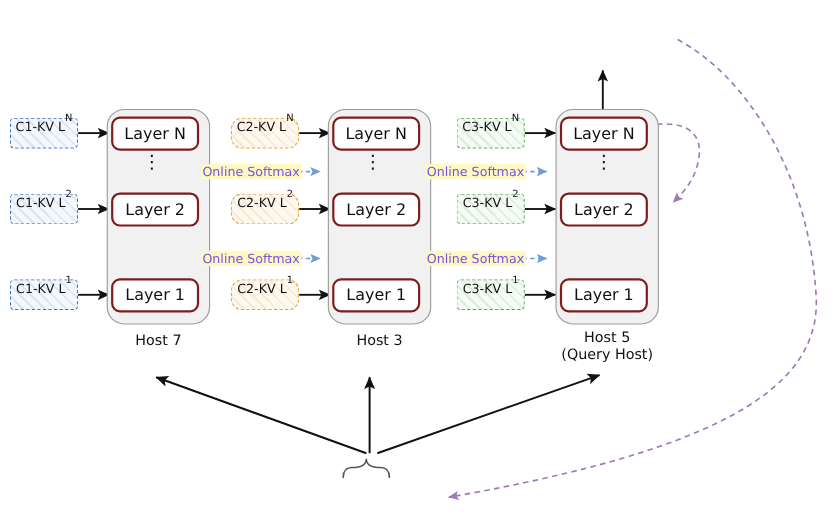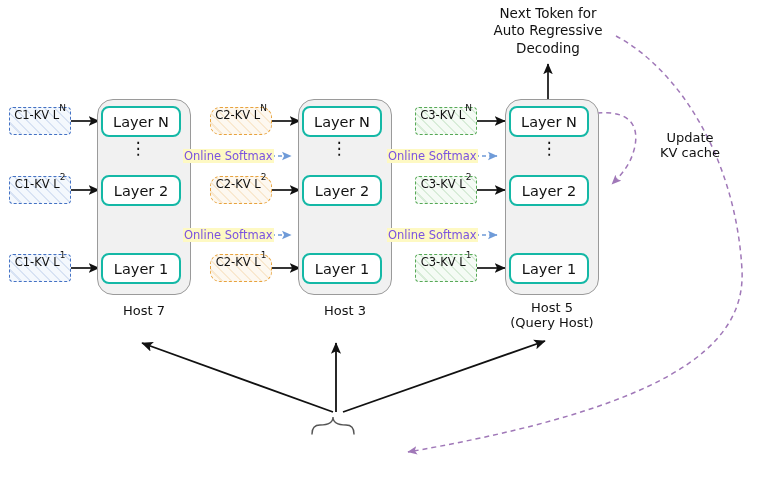--- a/index.html
+++ b/index.html
@@ -29,21 +29,21 @@
     position: absolute;
     background: #f1f1f1;
     border: 1.6px solid #9a9a9a;
     border-radius: 16px;
     box-sizing: border-box;
   }
   
   .layer-box {
     position: absolute;
     background: #ffffff;
-    border: 2px solid #14b8a6;
+    border: 2px solid #7f1d1d;
     border-radius: 8px;
     box-sizing: border-box;
     display: flex;
     align-items: center;
     justify-content: center;
     font-size: 14.5px;
     color: #111111;
   }
   
   .kv-box {
@@ -294,21 +294,16 @@
   </div>
 
   <div class="caption" style="left:502px; top:300px; width:100px;">Host 5
 (Query Host)</div>
 
   <div class="softmax-label" style="left:183px; top:149px;">Online Softmax</div>
   <div class="softmax-label" style="left:387px; top:149px;">Online Softmax</div>
   <div class="softmax-label" style="left:183px; top:228px;">Online Softmax</div>
   <div class="softmax-label" style="left:387px; top:228px;">Online Softmax</div>
 
-  <div class="title-text" style="left:468px; top:5px; width:160px;">Next Token for
-Auto Regressive
-Decoding</div>
-
-  <div class="anno" style="left:640px; top:130px; width:100px;">Update
-KV cache</div>
+
 
 
 </div>
 
 </body></html>

